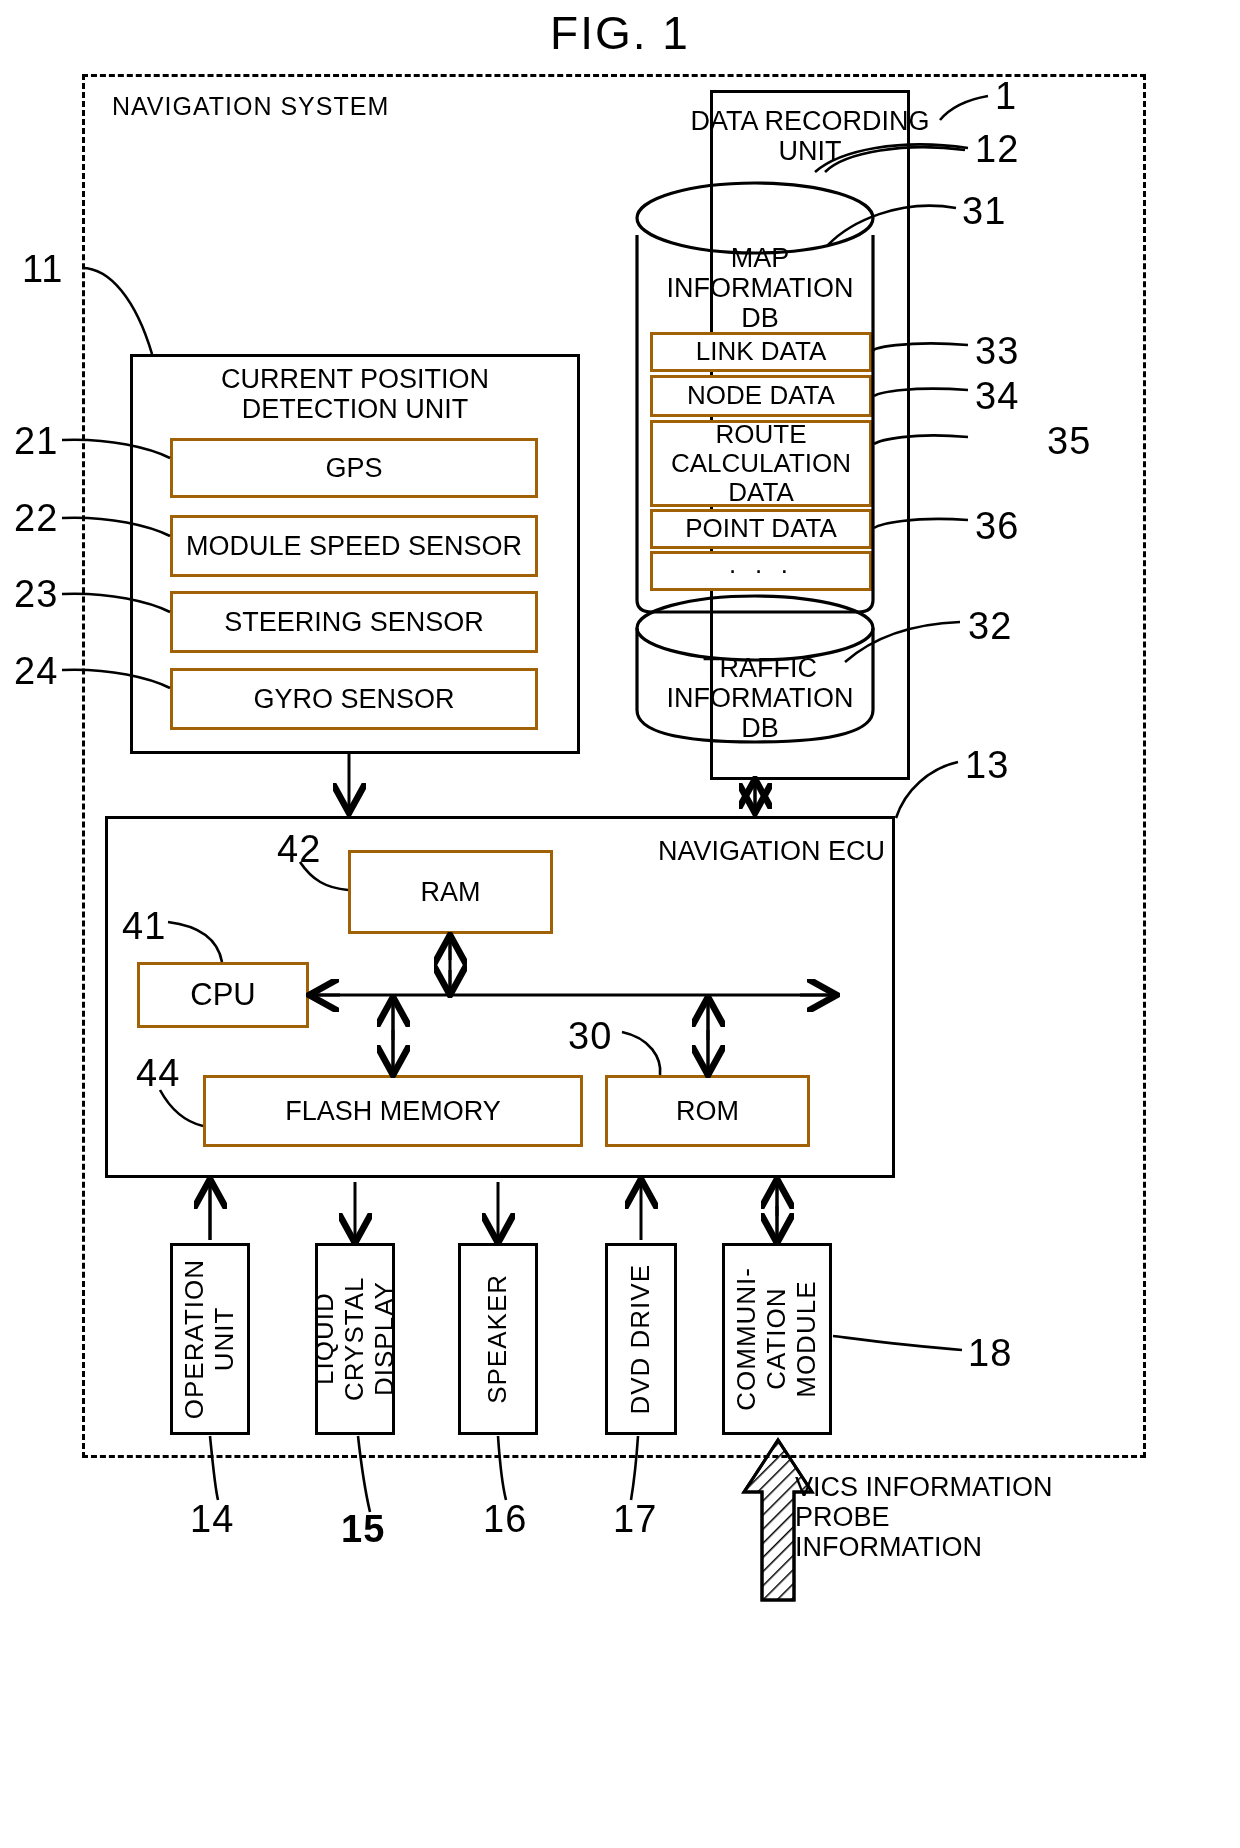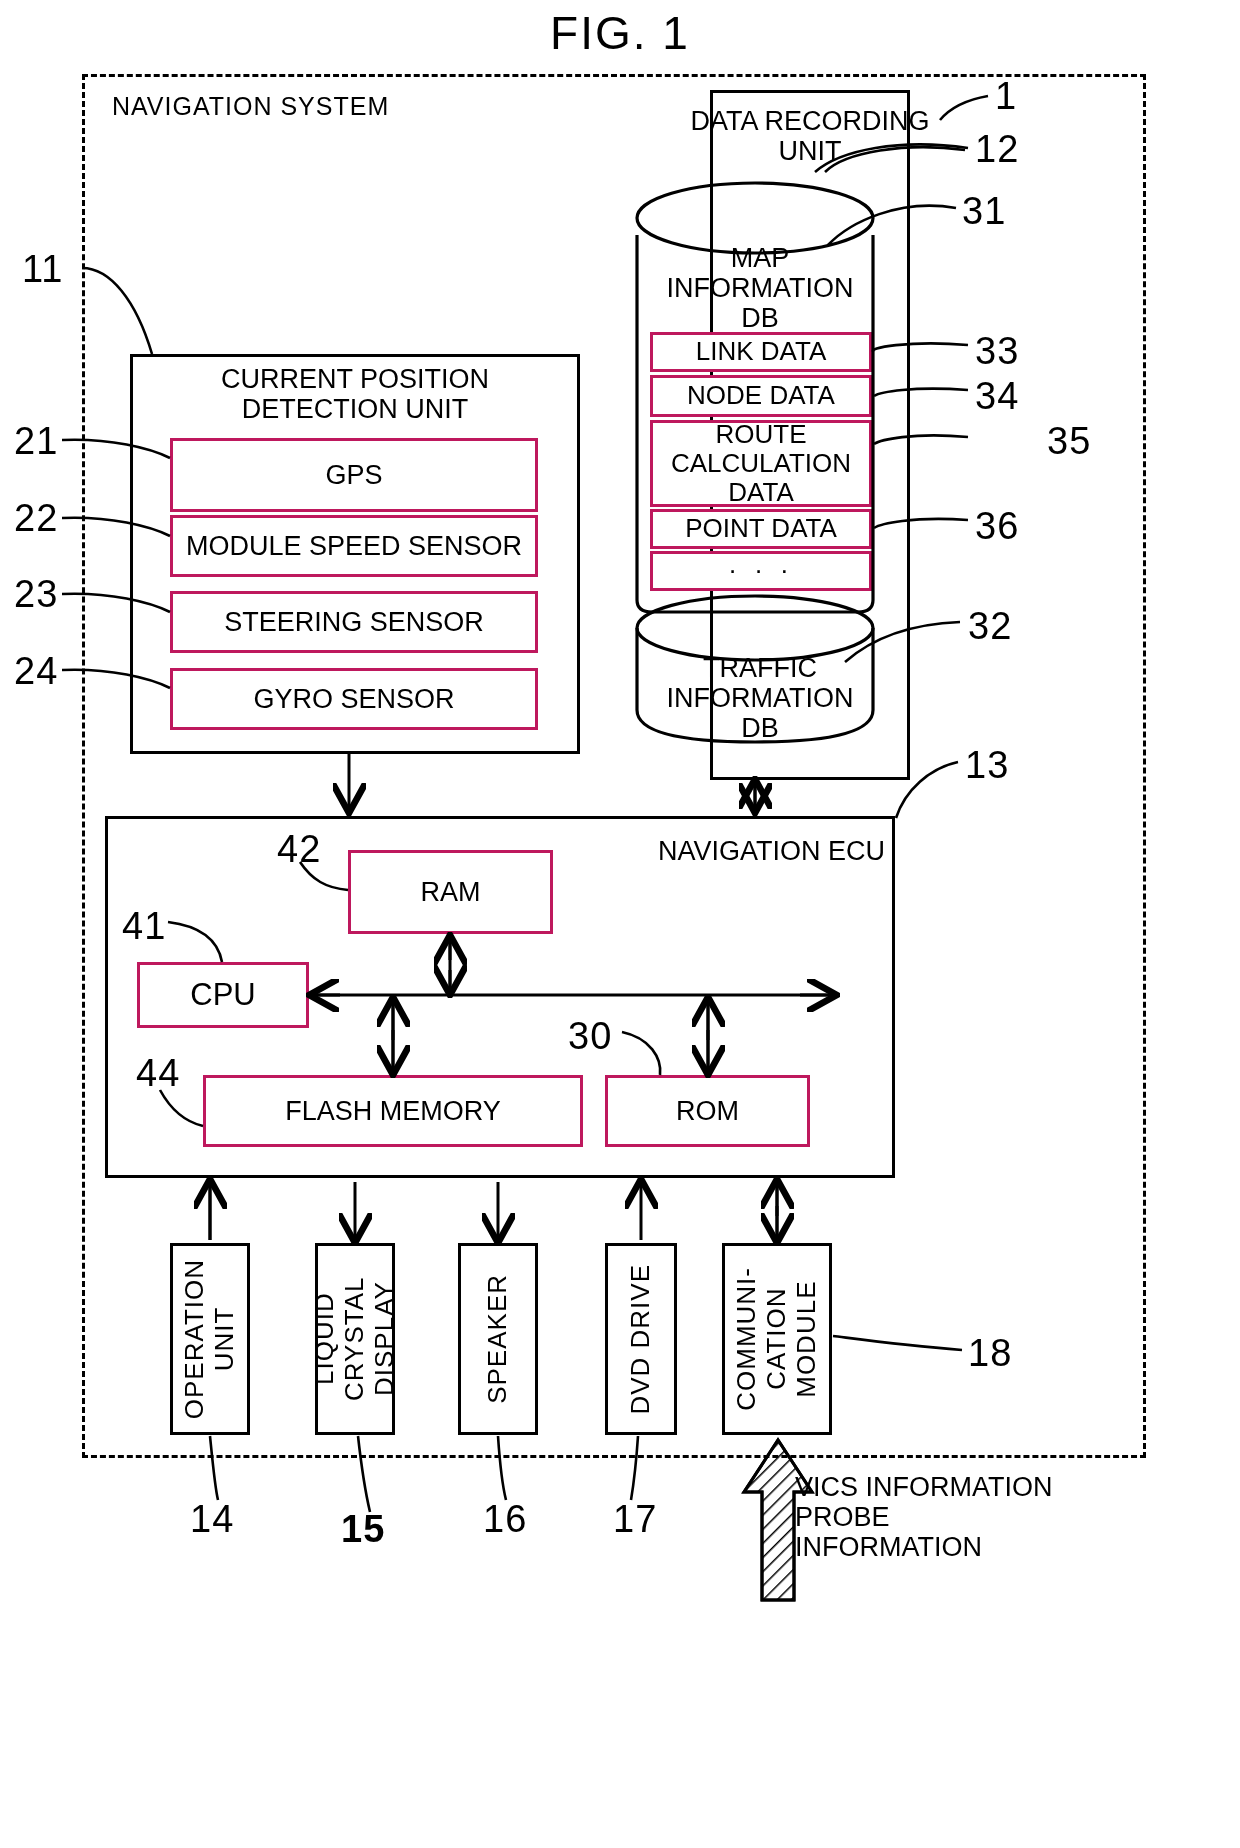--- a/index.html
+++ b/index.html
@@ -30,21 +30,21 @@
 
   
   .outer-frame {
     left: 82px; top: 74px; width: 1064px; height: 1384px;
     border: 3px dashed #000;
     background: transparent;
   }
 
   
   .box {
-    border: 3px solid #be185d;
+    border: 3px solid #a16207;
     background: #ffffff;
     display: flex;
     align-items: center;
     justify-content: center;
     text-align: center;
     line-height: 1.12;
   }
 
   .lbl {
     text-align: center;
@@ -121,21 +121,21 @@
   </div>
 
   <div class="abs lbl" style="left:635px; top:653px; width:250px; font-size:27px;">TRAFFIC
 INFORMATION
 DB</div>
 
   <div class="abs" style="left:130px; top:354px; width:450px; height:400px; border:3px solid #000; background:transparent;"></div>
   <div class="abs lbl" style="left:140px; top:364px; width:430px; font-size:27px;">CURRENT POSITION
 DETECTION UNIT</div>
 
-  <div class="abs box" style="left:170px; top:438px; width:368px; height:74px; font-size:27px;">
+  <div class="abs box" style="left:170px; top:438px; width:368px; height:60px; font-size:27px;">
     <span>GPS</span>
   </div>
   <div class="abs box" style="left:170px; top:515px; width:368px; height:62px; font-size:27px;">
     <span>MODULE SPEED SENSOR</span>
   </div>
   <div class="abs box" style="left:170px; top:591px; width:368px; height:62px; font-size:27px;">
     <span>STEERING SENSOR</span>
   </div>
   <div class="abs box" style="left:170px; top:668px; width:368px; height:62px; font-size:27px;">
     <span>GYRO SENSOR</span>

